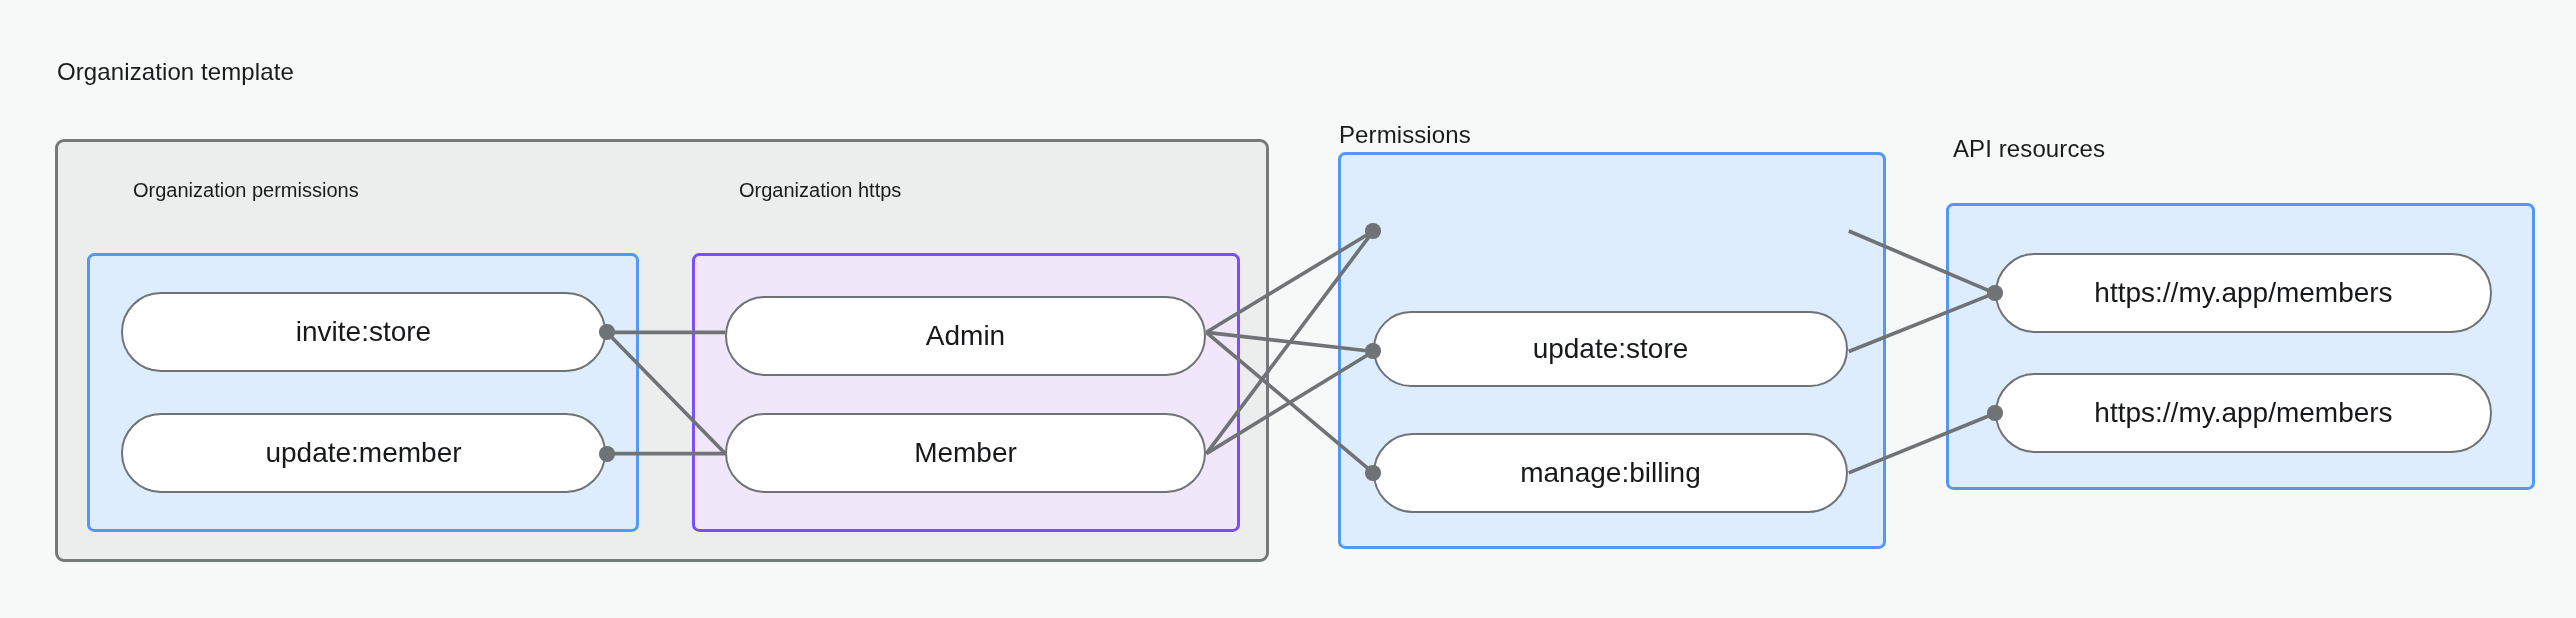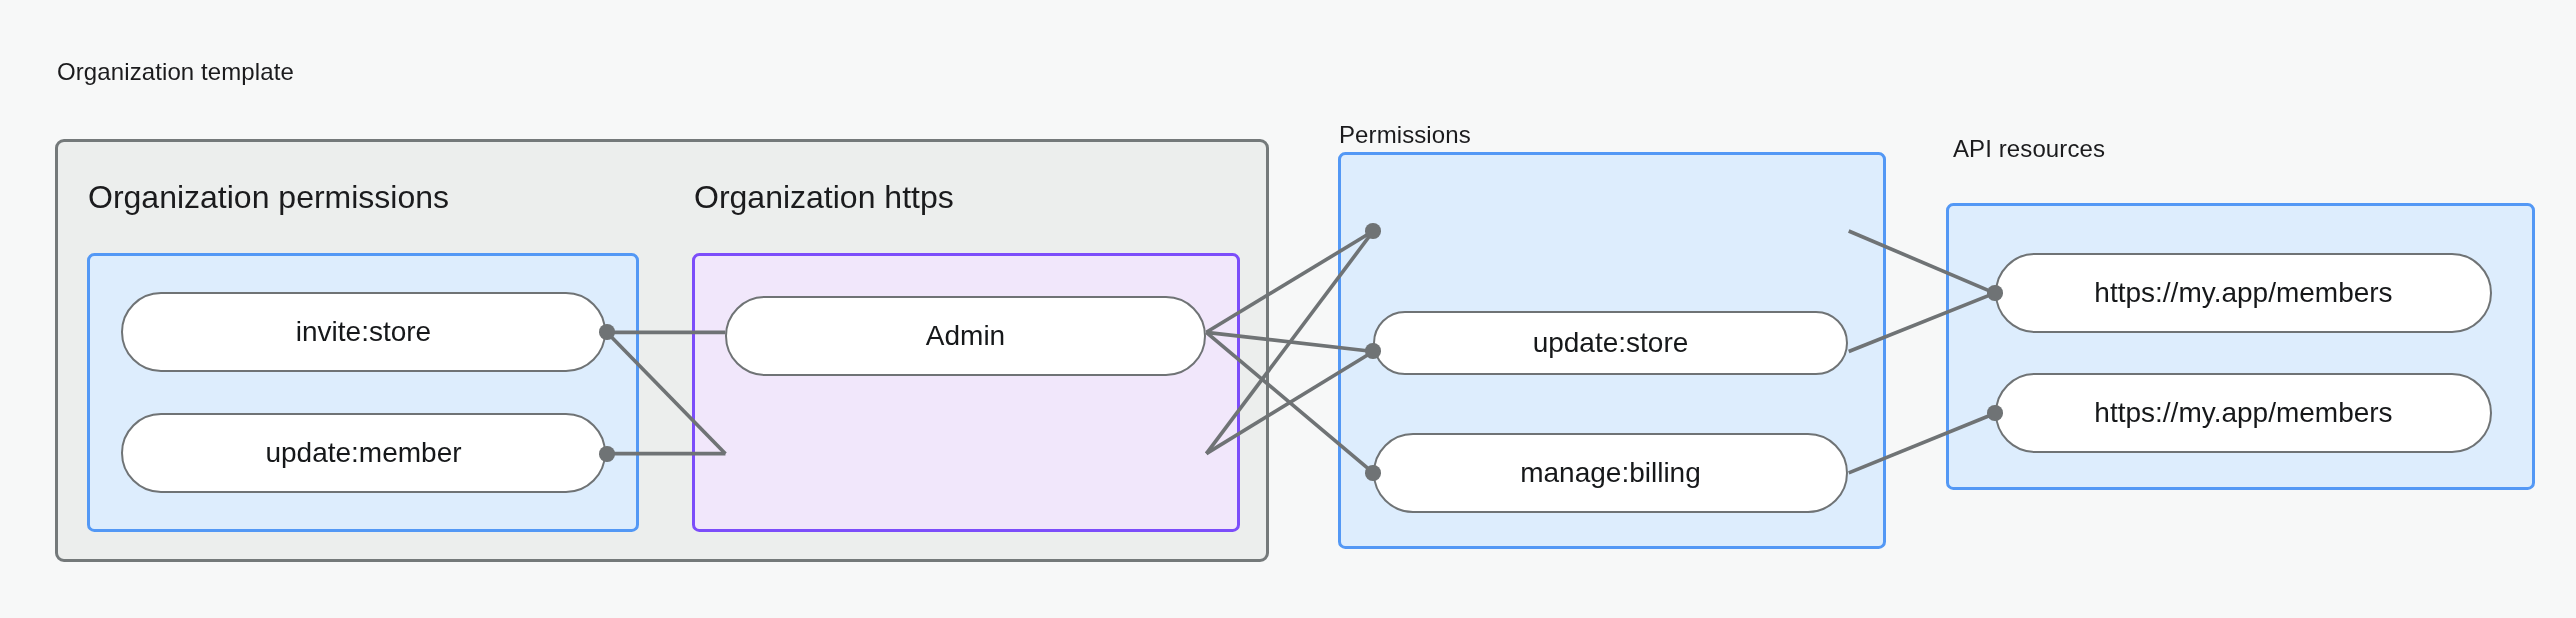--- a/index.html
+++ b/index.html
@@ -48,24 +48,25 @@
     border: 3.7px solid #5398f5;
     border-radius: 7.3px;
   }
   .frame-purple {
     background: #f1e7fb;
     border: 3.7px solid #7c4dfa;
     border-radius: 7.3px;
   }
   .sub-title {
     position: absolute;
-    font-size: 32px;
+    font-size: 20px;
     color: #1b1b1d;
     white-space: nowrap;
     z-index: 2;
+    margin-left: 45px;
   }
 
   
   .pill {
     position: absolute;
     box-sizing: border-box;
     background: #ffffff;
     border: 2.7px solid #6f7375;
     border-radius: 912px;
     display: flex;
@@ -134,28 +135,29 @@
 
   <div class="pill" style="left:121px; top:413px; width:485px; height:80px;">update:member</div>
   <div class="dot" style="left:607px; top:454px;"></div>
 
   <div class="sub-title" style="left:694px; top:179px;">Organization https</div>
 
   <div class="frame frame-purple" style="left:692px; top:253px; width:548px; height:279px;"></div>
 
   <div class="pill" style="left:725px; top:296px; width:481px; height:80px;">Admin</div>
 
+  <div class="pill" style="left:725px; top:413px; width:481px; height:80px;">Member</div>
 
   <div class="group-title" style="left:1339px; top:73px;margin-top:48px;">Permissions</div>
 
   <div class="frame frame-blue" style="left:1338px; top:152px; width:548px; height:397px;"></div>
 
   <div class="dot" style="left:1373px; top:231px;"></div>
 
-  <div class="pill" style="left:1373px; top:311px; width:475px; height:64px;">update:store</div>
+  <div class="pill" style="left:1373px; top:311px; width:475px; height:76px;">update:store</div>
   <div class="dot" style="left:1373px; top:351px;"></div>
 
   <div class="pill" style="left:1373px; top:433px; width:475px; height:80px;">manage:billing</div>
   <div class="dot" style="left:1373px; top:473px;"></div>
 
   <div class="group-title" style="left:1953px; top:135px;">API resources</div>
 
   <div class="frame frame-blue" style="left:1946px; top:203px; width:589px; height:287px;"></div>
 
   <div class="pill" style="left:1995px; top:253px; width:497px; height:80px;">https://my.app/members</div>

